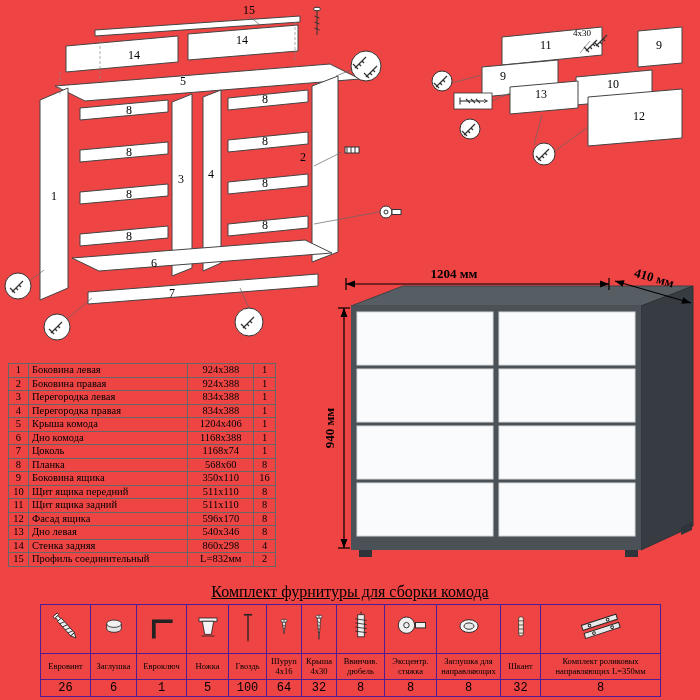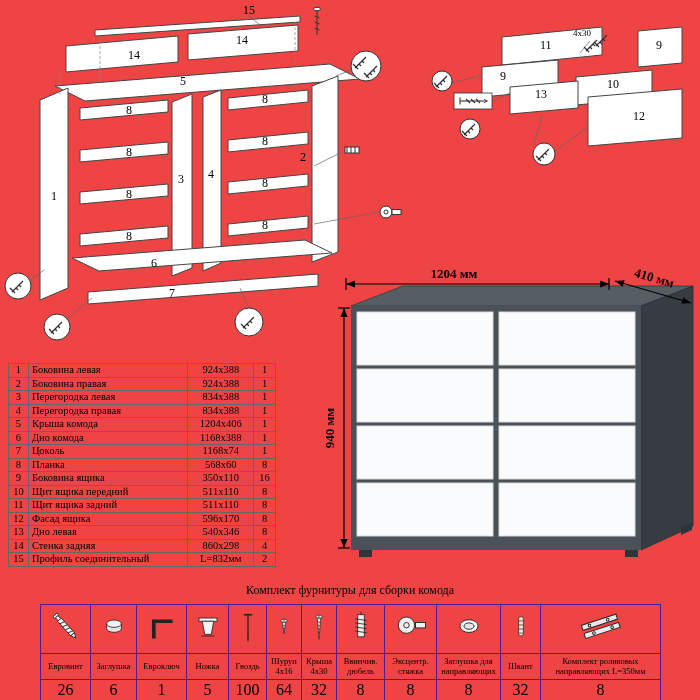--- a/index.html
+++ b/index.html
@@ -20,27 +20,27 @@
 
   .render text.dim { font-size:13px; font-weight:bold; }
   .render .arrow { stroke:#000; stroke-width:1.2; }
   .render .ah { fill:#000; stroke:none; }
   .drw { stroke:#d7dadc; stroke-width:1; }
 
   table.parts { position:absolute; left:8px; top:363px; width:268px; border-collapse:collapse; font-size:10.5px; line-height:1; }
   table.parts td { border:1px solid #666; padding:1px 3px; height:12.3px; white-space:nowrap; overflow:hidden; }
   table.parts td.c { text-align:center; padding:1px 1px; }
 
-  .hw-title { position:absolute; left:0; top:583px; width:700px; text-align:center; font-size:12px; color:#000; }
+  .hw-title { position:absolute; left:0; top:583px; width:700px; text-align:center; font-size:16px; color:#000;text-decoration:underline; }
 
   table.hw { position:absolute; left:40px; top:604px; width:620px; border-collapse:collapse; table-layout:fixed; }
   table.hw td { border:1px solid #4c1d95; text-align:center; vertical-align:middle; padding:1px; overflow:hidden; }
   tr.hw-icons td { height:46px; }
   tr.hw-names td { font-size:8.5px; line-height:1.1; height:26px; padding:1px 1px; }
-  tr.hw-qty td { font-size:16px; height:17px; }
+  tr.hw-qty td { font-size:12px; height:17px;font-family:Liberation Mono, monospace; }
 </style>
 </head>
 <body>
 
 <div class="sheet">
 
   <svg class="diag carcass" viewBox="0 0 440 365">
     <defs>
       <g id="mscrew" stroke="#333" stroke-width="1.2" fill="none">
         <line x1="-6" y1="6" x2="5" y2="-5"></line>

